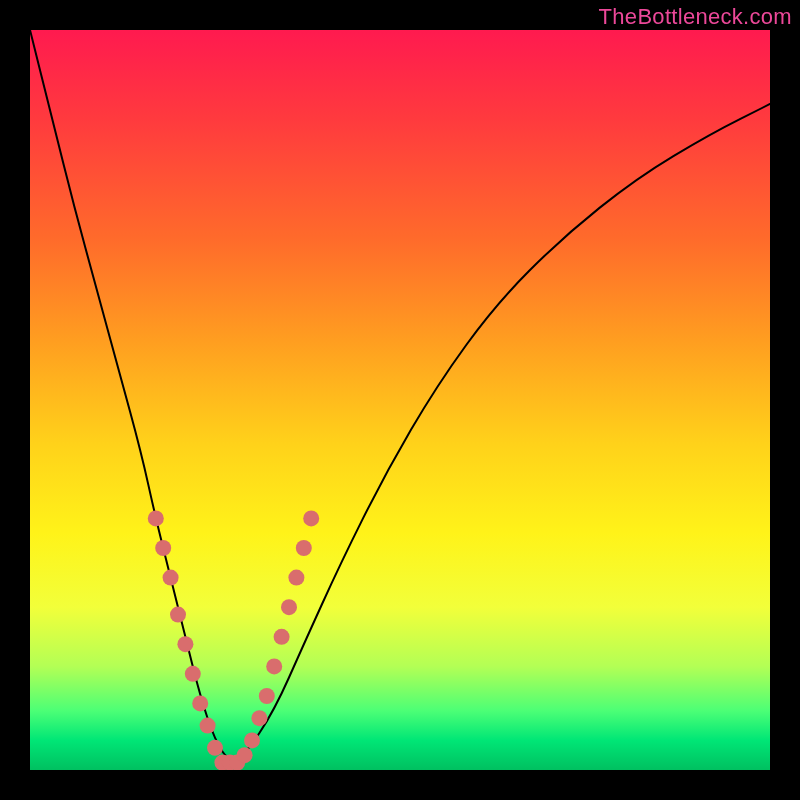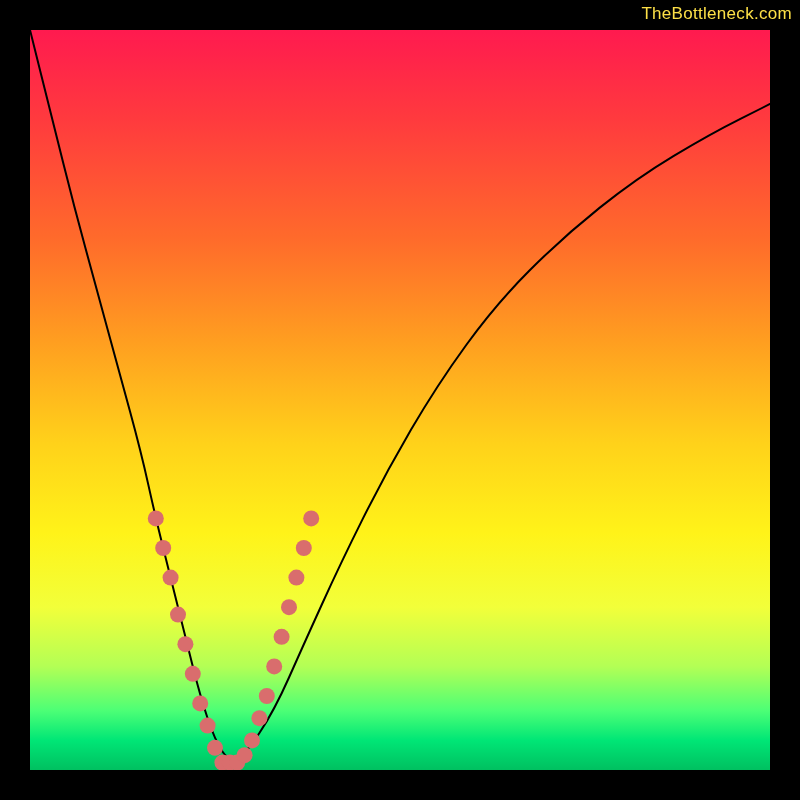--- a/index.html
+++ b/index.html
@@ -33,22 +33,22 @@
       #f2ff3a 78%,
       #b3ff55 86%,
       #4cff76 92%,
       #00e676 96%,
       #00c060 100%);
   }
   .watermark {
     position: absolute;
     top: 4px;
     right: 8px;
-    color: #fde047;
-    font-size: 17px;
+    color: #ec4899;
+    font-size: 22px;
     font-weight: 500;
     letter-spacing: 0.3px;
     user-select: none;
   }
   svg.curve-layer {
     position: absolute;
     left: 0;
     top: 0;
     width: 740px;
     height: 740px;

